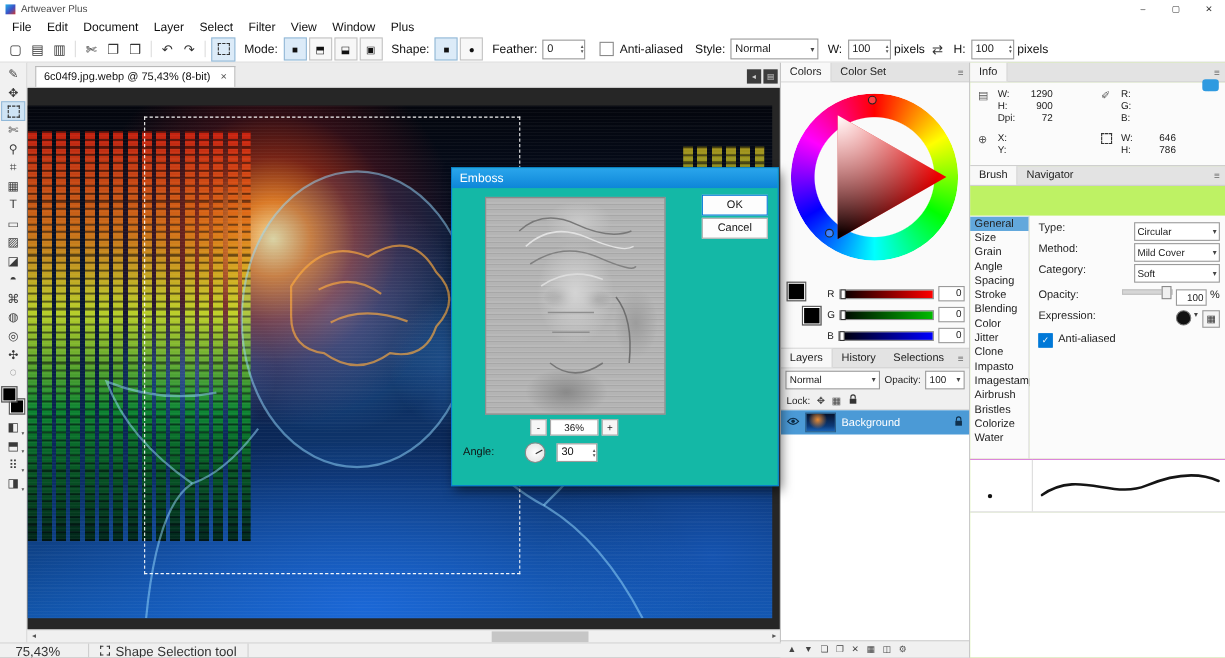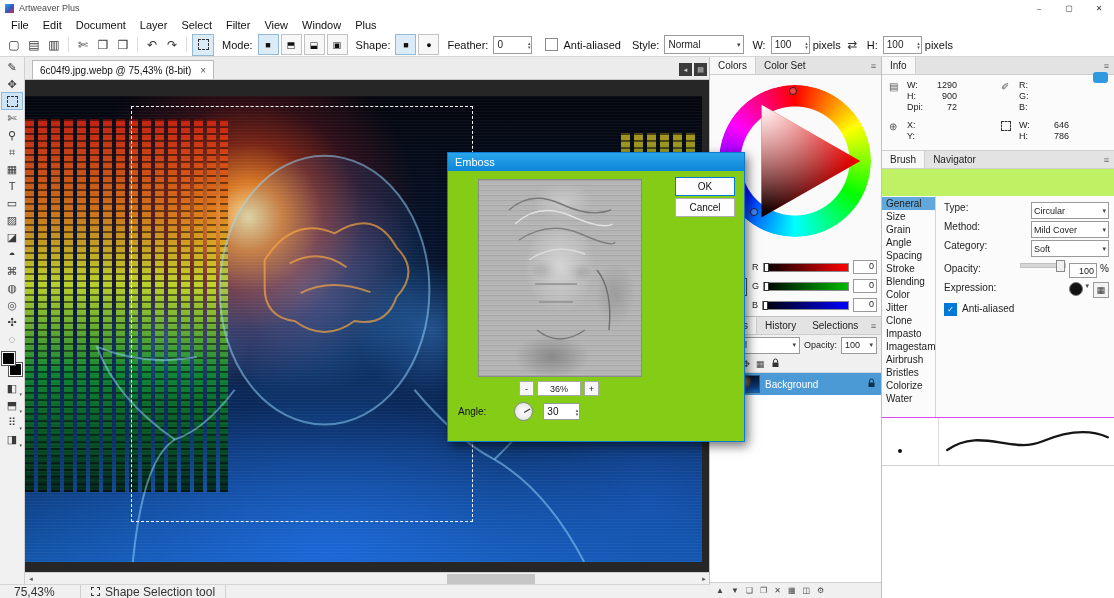--- a/index.html
+++ b/index.html
@@ -81,21 +81,21 @@
   .figure{position:absolute;inset:0;width:100%;height:100%;}
   .selection{position:absolute;left:106px;top:10px;width:340px;height:414px;border:1px dashed rgba(255,255,255,.95);}
   .hscroll{height:12px;background:#f0f0f0;border-top:1px solid #d0d0d0;display:flex;align-items:center;}
   .hs-arrow{width:12px;display:flex;align-items:center;justify-content:center;font-size:6px;color:#555;}
   .hs-track{flex:1;height:12px;position:relative;}
   .hs-thumb{position:absolute;left:62%;top:1px;width:88px;height:10px;background:#c6c6c6;}
   .status-zoom{width:66px;padding-left:14px;border-right:1px solid #cfcfcf;height:100%;display:flex;align-items:center;}
   .status-tool{padding:0 10px;border-right:1px solid #cfcfcf;height:100%;display:flex;align-items:center;gap:5px;}
 
   
-  .dialog{position:absolute;left:410px;top:152px;width:296px;height:288px;background:#84cc16;border:1px solid #0a7ad0;box-shadow:3px 4px 10px rgba(0,0,0,.55);z-index:40;margin-left:37px;}
+  .dialog{position:absolute;left:410px;top:152px;width:296px;height:288px;background:#14b8a6;border:1px solid #0a7ad0;box-shadow:3px 4px 10px rgba(0,0,0,.55);z-index:40;}
   .dlg-title{height:18px;background:linear-gradient(180deg,#2aa5ec,#0d86d8);color:#fff;display:flex;align-items:center;padding-left:7px;font-size:11px;}
   .dlg-preview{position:absolute;left:30px;top:26px;width:162px;height:196px;border:1px solid #8a8a8a;overflow:hidden;
     background:
       radial-gradient(ellipse 42px 26px at 52% 11%, #c9c9c9, rgba(0,0,0,0) 72%),
       radial-gradient(ellipse 46px 62px at 50% 44%, #d4d4d4, rgba(0,0,0,0) 76%),
       radial-gradient(ellipse 18px 12px at 41% 46%, #8a8a8a, rgba(0,0,0,0) 82%),
       radial-gradient(ellipse 16px 11px at 62% 47%, #919191, rgba(0,0,0,0) 82%),
       radial-gradient(ellipse 28px 44px at 84% 58%, #9c9c9c, rgba(0,0,0,0) 72%),
       radial-gradient(ellipse 52px 30px at 45% 90%, #898989, rgba(0,0,0,0) 72%),
       repeating-linear-gradient(0deg, rgba(0,0,0,.07) 0 1px, rgba(255,255,255,.07) 1px 2px, rgba(0,0,0,0) 2px 5px),

